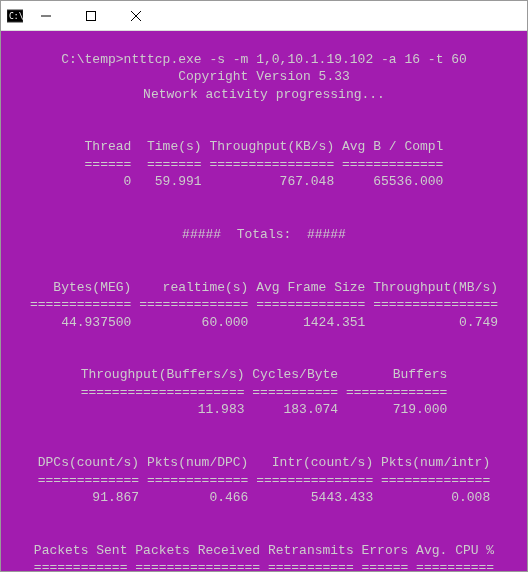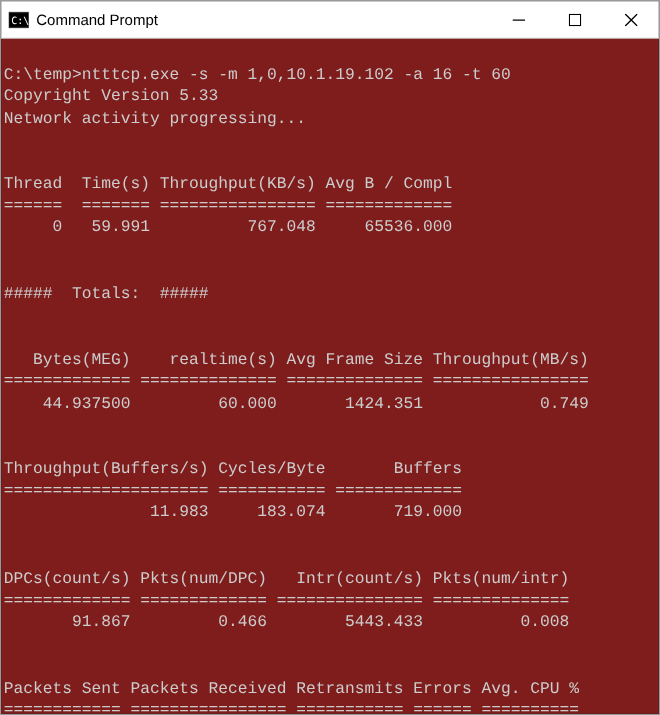--- a/index.html
+++ b/index.html
@@ -4,36 +4,35 @@
   <style>
     * { margin: 0; padding: 0; box-sizing: border-box; }
     body { font-family: Consolas, "Courier New", monospace; background: #f0f0f0; width: 528px; height: 572px; overflow: hidden; }
     .window { width: 528px; height: 572px; background: #000; border: 1px solid #999; display: flex; flex-direction: column; }
     .titlebar { height: 30px; background: #fff; display: flex; align-items: center; border-bottom: 1px solid #ddd; flex-shrink: 0; }
     .title-icon { width: 16px; height: 16px; margin-left: 6px; display: flex; align-items: center; justify-content: center; }
     .title-text { margin-left: 6px; font-family: "Segoe UI", Tahoma, sans-serif; font-size: 12px; color: #000; flex: 1; }
     .winbtns { display: flex; height: 100%; }
     .winbtn { width: 45px; height: 100%; display: flex; align-items: center; justify-content: center; cursor: pointer; }
     .winbtn svg { width: 10px; height: 10px; }
-    .terminal { flex: 1; background: #7f1d1d; color: #ccc; font-size: 13px; line-height: 1.35; padding: 2px 2px; overflow: hidden; white-space: pre; }
+    .terminal { flex: 1; background: #a21caf; color: #ccc; font-size: 13px; line-height: 1.35; padding: 2px 2px; overflow: hidden; white-space: pre; text-align: center; }
     .line { white-space: pre; }
     @keyframes blink { 50% { opacity: 0; } }
   </style>
 </head>
 <body>
 
 <div class="window">
   <div class="titlebar">
     <span class="title-icon">
       <svg viewBox="0 0 16 16">
           <rect x="0" y="2" width="16" height="12" fill="#000" stroke="#333" stroke-width="1"></rect>
           <text x="2" y="11" font-size="8" fill="#fff" font-family="monospace">C:\</text>
         </svg>
     </span>
-    <span class="title-text">Command Prompt</span>
     <div class="winbtns">
       <div class="winbtn">
         <svg viewBox="0 0 10 10">
             <line x1="0" y1="5" x2="10" y2="5" stroke="#000" stroke-width="1"></line>
           </svg>
       </div>
       <div class="winbtn">
         <svg viewBox="0 0 10 10">
             <rect x="0.5" y="0.5" width="9" height="9" fill="none" stroke="#000" stroke-width="1"></rect>
           </svg>

